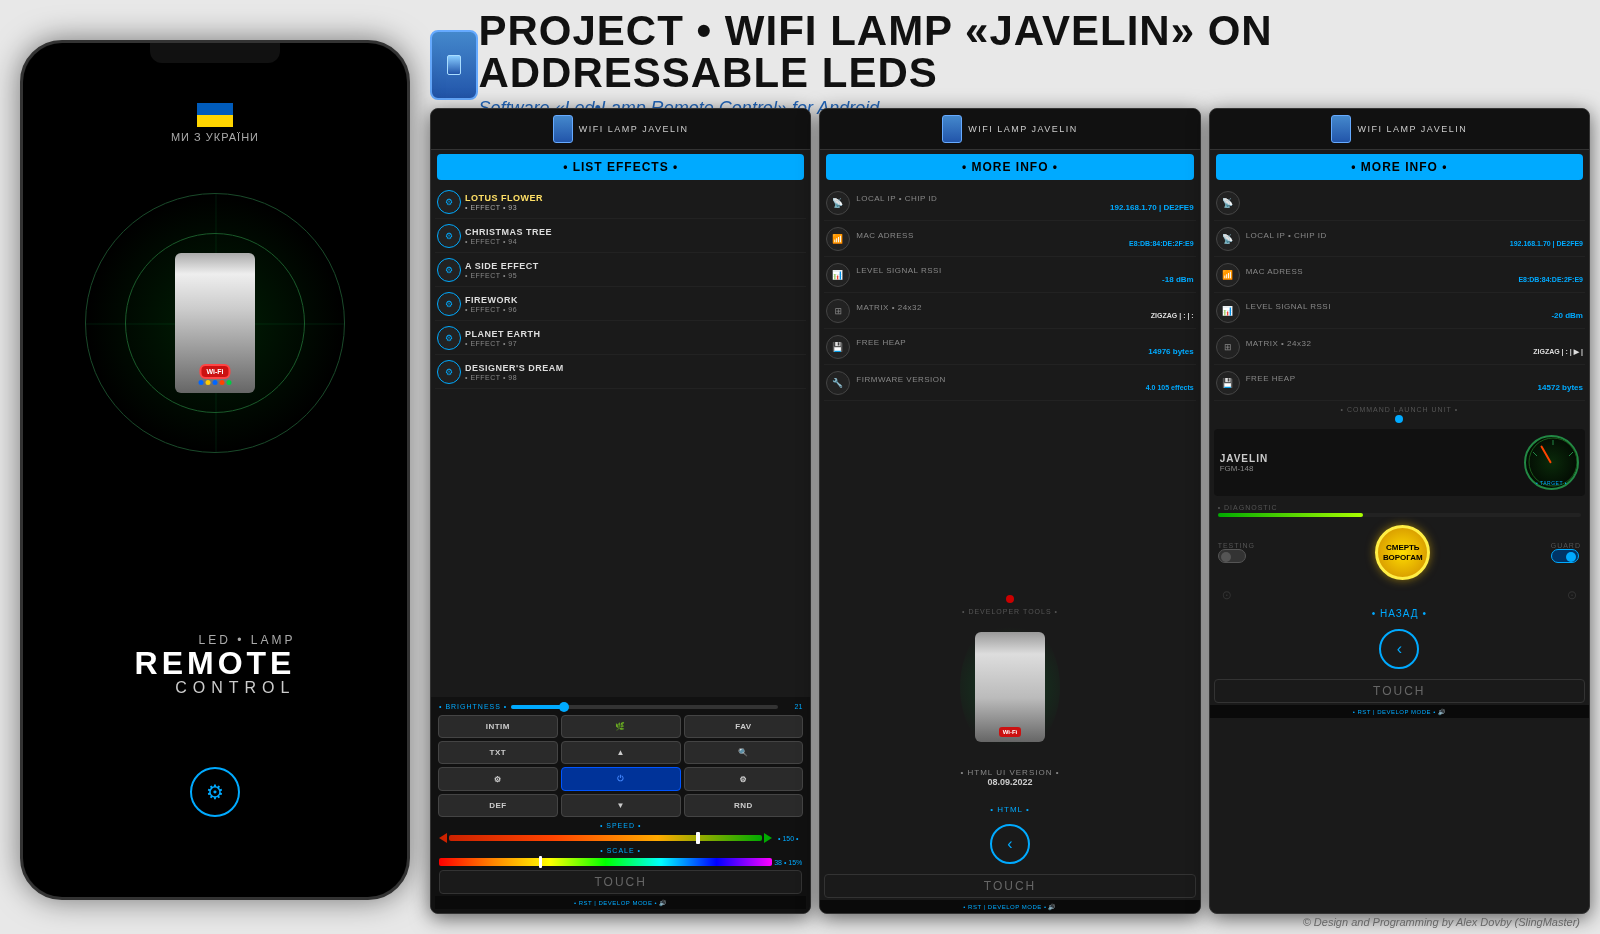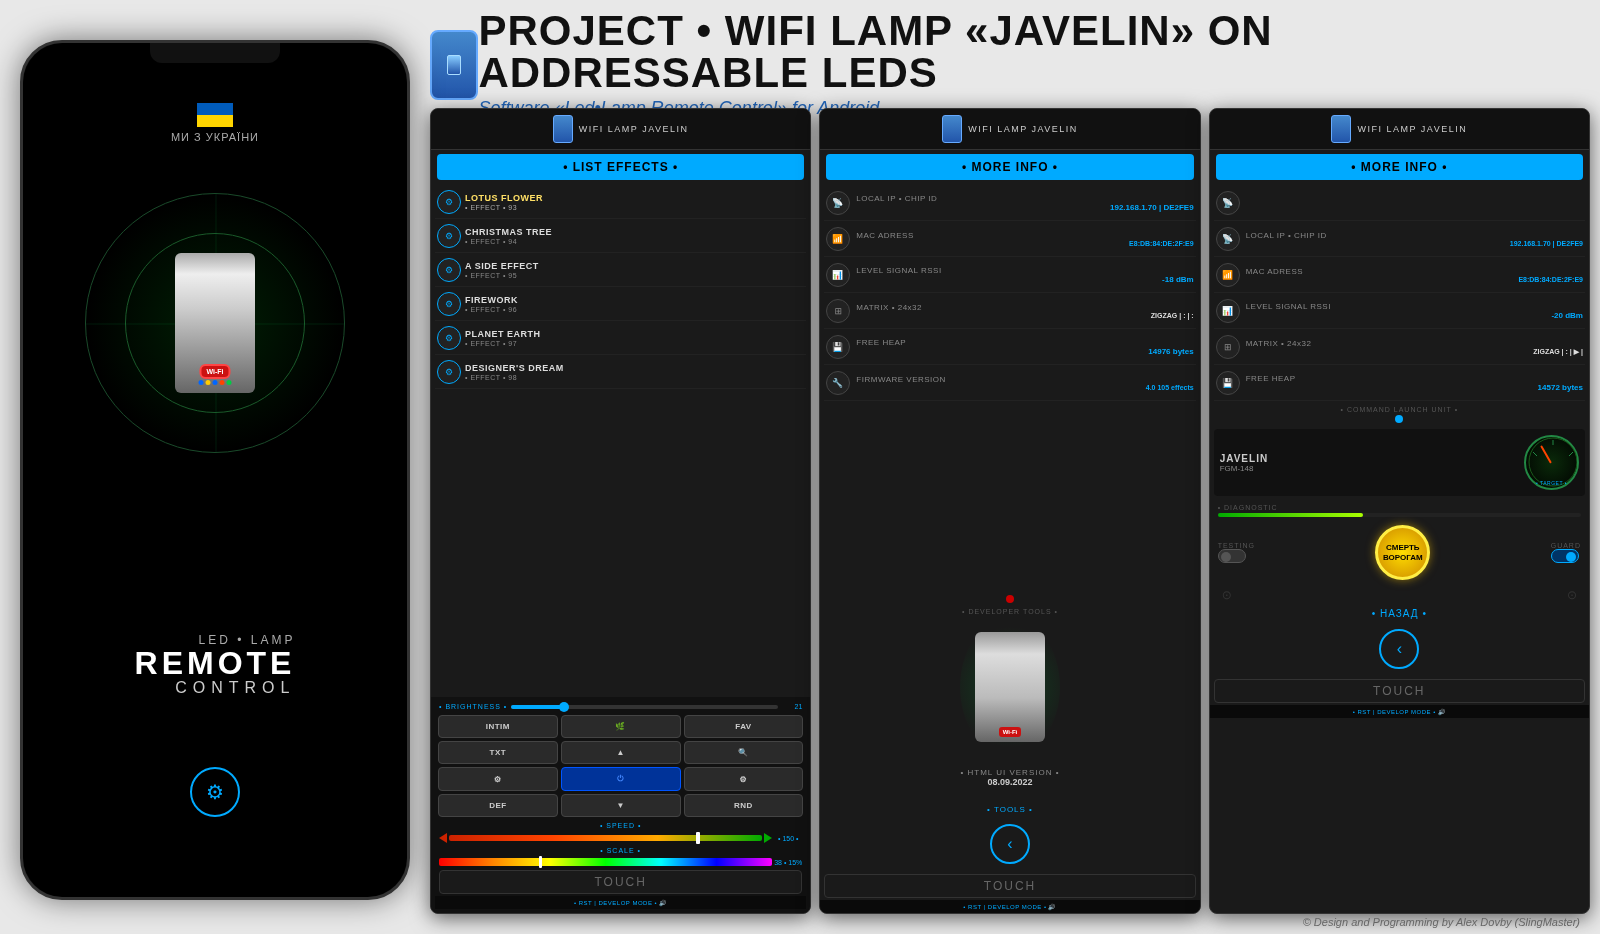--- a/index.html
+++ b/index.html
@@ -917,21 +917,21 @@
           <div class="center-lamp-wifi">Wi-Fi</div>
         </div>
       </div>
     </div>
 
     <div class="html-version">
       <div class="html-ver-label">• HTML UI VERSION •</div>
       <div class="html-ver-val">08.09.2022</div>
     </div>
 
-    <div style="text-align:center;color:#0af;font-size:8px;letter-spacing:1px;padding:2px;">• TOOLS •</div>
+    <div style="text-align:center;color:#0af;font-size:8px;letter-spacing:1px;padding:2px;">• HTML •</div>
     <div class="back-btn">‹</div>
 
     <div class="touch-btn">TOUCH</div>
     <div class="bottom-status-bar">
       <span class="status-item">• RST | DEVELOP MODE • 🔊</span>
     </div>
   </div>
 
   <div class="app-screen">
     <div class="screen-top-bar">

